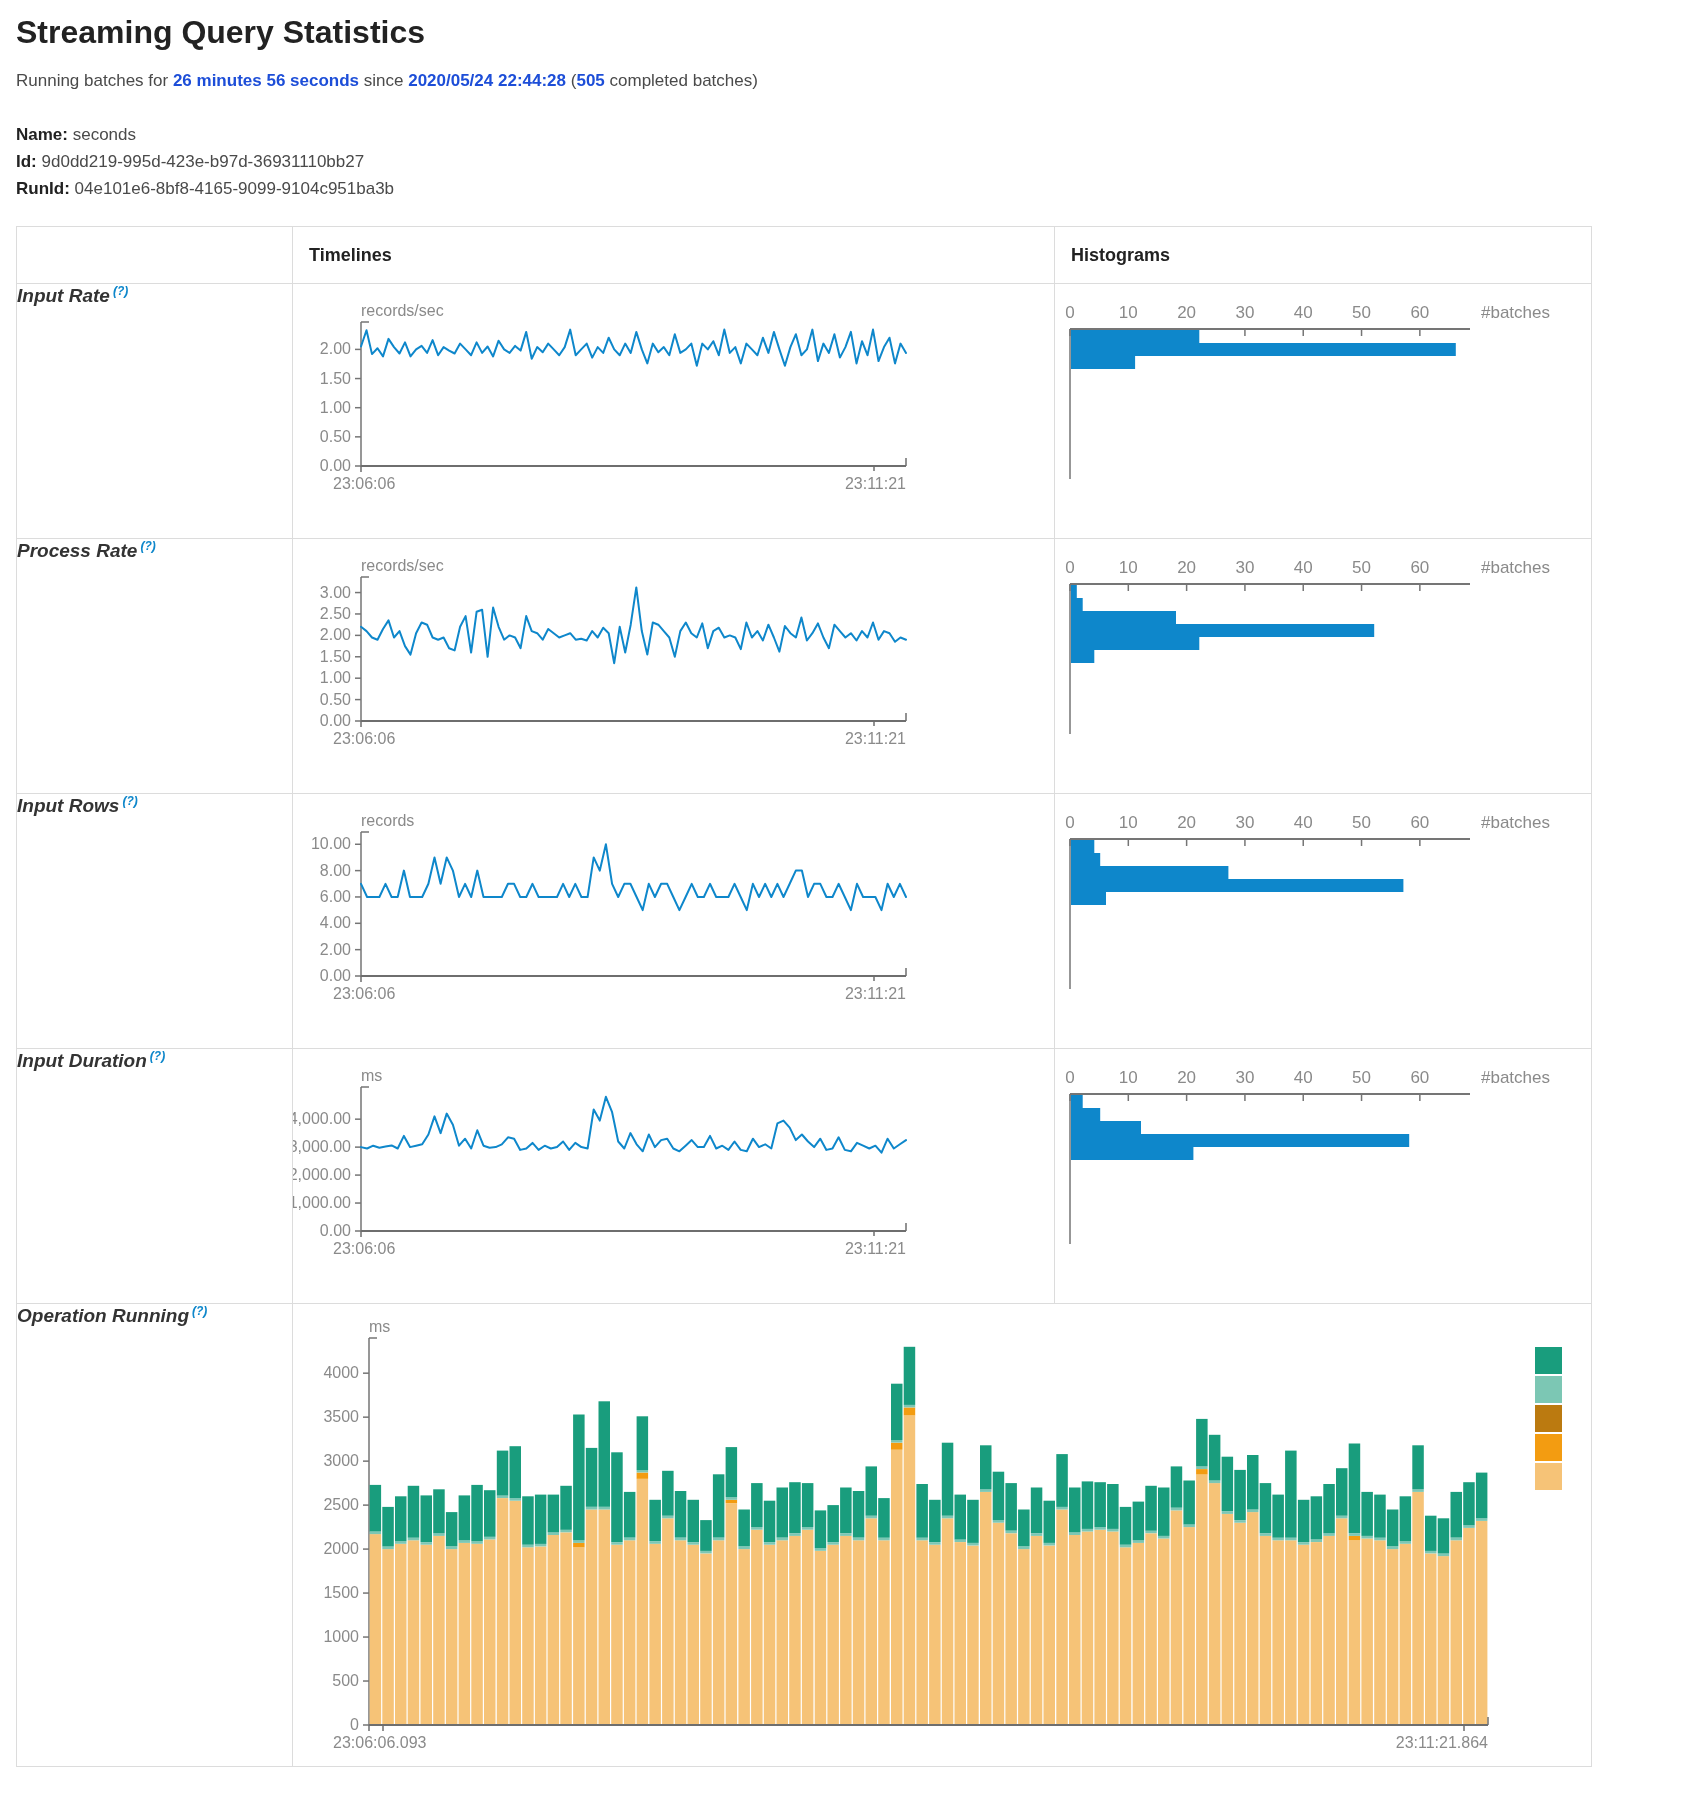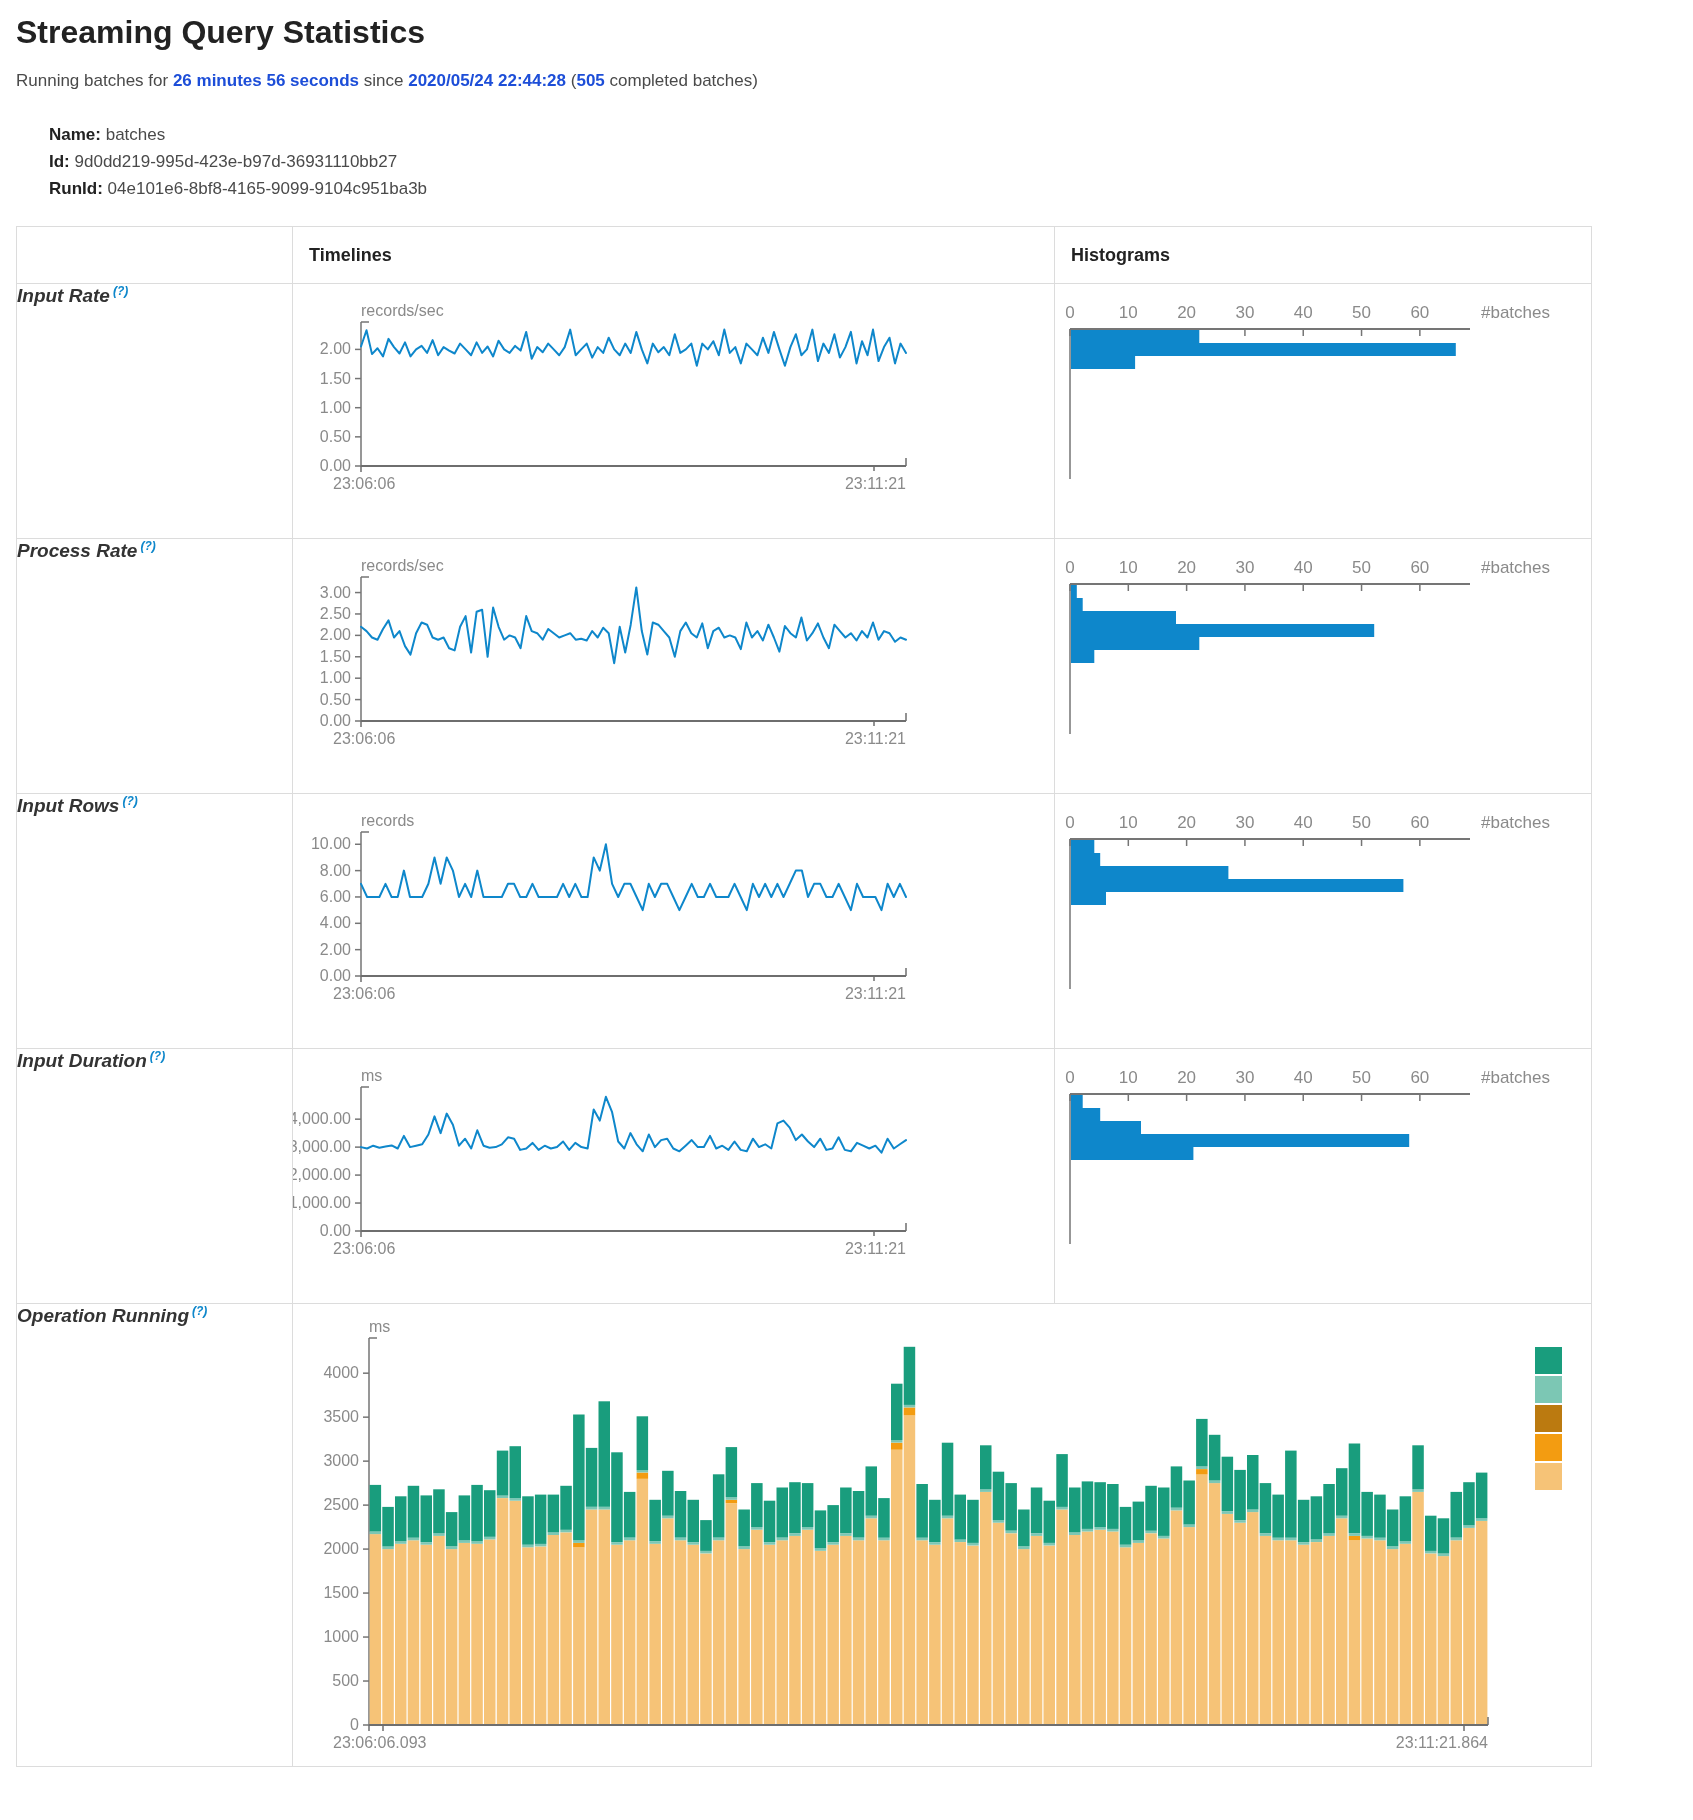--- a/index.html
+++ b/index.html
@@ -2,21 +2,21 @@
 <html><head>
 <meta charset="utf-8">
 <style>
   html,body{margin:0;padding:0;background:#fff;}
   body{font-family:"Liberation Sans","DejaVu Sans",sans-serif;color:#4a4a4a;width:1693px;height:1820px;overflow:hidden;}
   .page{padding:14px 8px 0 16px;}
   h1{font-size:32px;font-weight:700;color:#222;margin:0 0 0 0;letter-spacing:0;}
   .subtitle{font-size:17px;margin-top:20px;color:#4a4a4a;}
   .subtitle b{color:#1d4ed8;}
   .meta{margin-top:30px;font-size:17px;line-height:27px;color:#4a4a4a;}
-  .meta b{color:#222;margin-left:33px;}
+  .meta b{color:#222;}
   table.stats{border-collapse:collapse;table-layout:fixed;margin-top:24px;width:1575px;}
   table.stats th, table.stats td{border:1px solid #dcdcdc;padding:0;vertical-align:top;}
   th.h-blank{width:276px;}
   th.h-tl{width:762px;}
   th.h-hg{width:537px;}
   table.stats thead th{height:56px;vertical-align:middle;text-align:left;font-size:18px;color:#222;font-weight:700;padding-left:16px;}
   td.label-cell{vertical-align:middle;padding-left:24px;}
   .row-label{font-size:19px;font-weight:700;color:#333;white-space:nowrap;font-style:italic;}
   .row-label sup{font-size:12px;color:#0e87cb;font-weight:700;margin-left:3px;}
   tr.metric-row td{height:250px;}
@@ -31,21 +31,21 @@
 <body>
 <div class="page">
 
   <h1>Streaming Query Statistics</h1>
 
   <div class="subtitle">
     <span>Running batches for </span><b>26 minutes 56 seconds</b><span> since </span><b>2020/05/24 22:44:28</b><span> (</span><b>505</b><span> completed batches)</span>
   </div>
 
   <div class="meta">
-    <div><b>Name:</b> <span>batches</span></div>
+    <div><b>Name:</b> <span>seconds</span></div>
     <div><b>Id:</b> <span>9d0dd219-995d-423e-b97d-36931110bb27</span></div>
     <div><b>RunId:</b> <span>04e101e6-8bf8-4165-9099-9104c951ba3b</span></div>
   </div>
 
   <table class="stats">
     <colgroup>
         <col style="width:276px">
         <col style="width:762px">
         <col style="width:537px">
       </colgroup>

